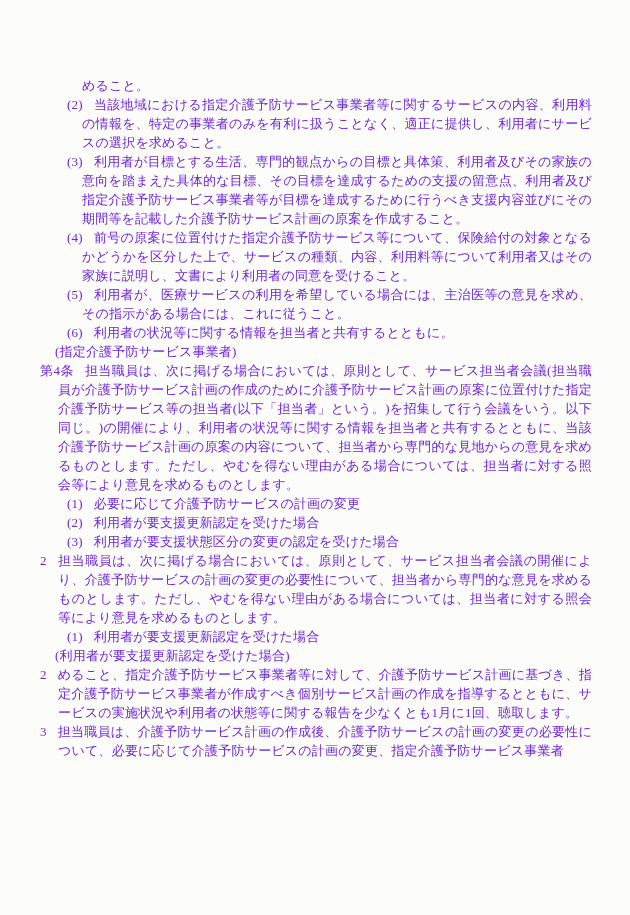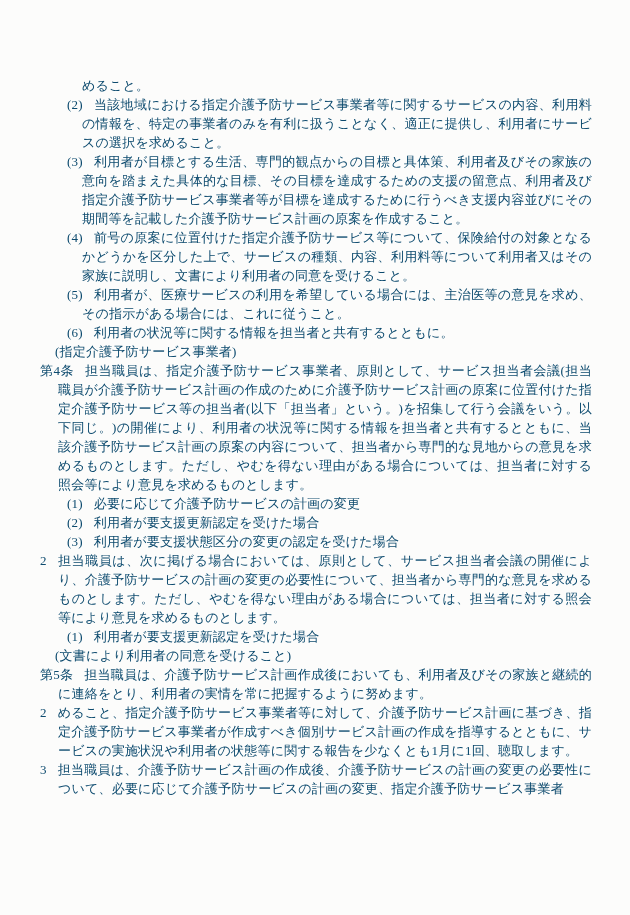--- a/index.html
+++ b/index.html
@@ -66,21 +66,21 @@
     text-indent: -18px;
   }
   .para .marker {
     margin-right: 11px;
   }
 </style>
 </head>
 <body>
 
 <div class="page" style="background: rgb(252, 252, 251);">
-  <div class="doc" style="color: #0c4a6e;">
+  <div class="doc" style="color: #6d28d9;">
 
     <div class="blk cont">めること。</div>
 
     <div class="blk item">
       <span class="marker">(2)</span><span class="txt">当該地域における指定介護予防サービス事業者等に関するサービスの内容、利用料の情報を、特定の事業者のみを有利に扱うことなく、適正に提供し、利用者にサービスの選択を求めること。</span>
     </div>
 
     <div class="blk item">
       <span class="marker">(3)</span><span class="txt">利用者が目標とする生活、専門的観点からの目標と具体策、利用者及びその家族の意向を踏まえた具体的な目標、その目標を達成するための支援の留意点、利用者及び指定介護予防サービス事業者等が目標を達成するために行うべき支援内容並びにその期間等を記載した介護予防サービス計画の原案を作成すること。</span>
     </div>
@@ -93,21 +93,21 @@
       <span class="marker">(5)</span><span class="txt">利用者が、医療サービスの利用を希望している場合には、主治医等の意見を求め、その指示がある場合には、これに従うこと。</span>
     </div>
 
     <div class="blk item">
       <span class="marker">(6)</span><span class="txt">利用者の状況等に関する情報を担当者と共有するとともに。</span>
     </div>
 
     <div class="blk heading">(指定介護予防サービス事業者)</div>
 
     <div class="blk article">
-      <span class="marker">第4条</span><span class="txt">担当職員は、指定介護予防サービス事業者、原則として、サービス担当者会議(担当職員が介護予防サービス計画の作成のために介護予防サービス計画の原案に位置付けた指定介護予防サービス等の担当者(以下「担当者」という。)を招集して行う会議をいう。以下同じ。)の開催により、利用者の状況等に関する情報を担当者と共有するとともに、当該介護予防サービス計画の原案の内容について、担当者から専門的な見地からの意見を求めるものとします。ただし、やむを得ない理由がある場合については、担当者に対する照会等により意見を求めるものとします。</span>
+      <span class="marker">第4条</span><span class="txt">担当職員は、次に掲げる場合においては、原則として、サービス担当者会議(担当職員が介護予防サービス計画の作成のために介護予防サービス計画の原案に位置付けた指定介護予防サービス等の担当者(以下「担当者」という。)を招集して行う会議をいう。以下同じ。)の開催により、利用者の状況等に関する情報を担当者と共有するとともに、当該介護予防サービス計画の原案の内容について、担当者から専門的な見地からの意見を求めるものとします。ただし、やむを得ない理由がある場合については、担当者に対する照会等により意見を求めるものとします。</span>
     </div>
 
     <div class="blk item">
       <span class="marker">(1)</span><span class="txt">必要に応じて介護予防サービスの計画の変更</span>
     </div>
 
     <div class="blk item">
       <span class="marker">(2)</span><span class="txt">利用者が要支援更新認定を受けた場合</span>
     </div>
 
@@ -117,25 +117,22 @@
 
     <div class="blk para">
       <span class="marker">2</span><span class="txt">担当職員は、次に掲げる場合においては、原則として、サービス担当者会議の開催により、介護予防サービスの計画の変更の必要性について、担当者から専門的な意見を求めるものとします。ただし、やむを得ない理由がある場合については、担当者に対する照会等により意見を求めるものとします。</span>
     </div>
 
     <div class="blk item">
       <span class="marker">(1)</span><span class="txt">利用者が要支援更新認定を受けた場合</span>
     </div>
 
 
-    <div class="blk heading">(文書により利用者の同意を受けること)</div>
+    <div class="blk heading">(利用者が要支援更新認定を受けた場合)</div>
 
-    <div class="blk article">
-      <span class="marker">第5条</span><span class="txt">担当職員は、介護予防サービス計画作成後においても、利用者及びその家族と継続的に連絡をとり、利用者の実情を常に把握するように努めます。</span>
-    </div>
 
     <div class="blk para">
       <span class="marker">2</span><span class="txt">めること、指定介護予防サービス事業者等に対して、介護予防サービス計画に基づき、指定介護予防サービス事業者が作成すべき個別サービス計画の作成を指導するとともに、サービスの実施状況や利用者の状態等に関する報告を少なくとも1月に1回、聴取します。</span>
     </div>
 
     <div class="blk para">
       <span class="marker">3</span><span class="txt">担当職員は、介護予防サービス計画の作成後、介護予防サービスの計画の変更の必要性について、必要に応じて介護予防サービスの計画の変更、指定介護予防サービス事業者</span>
     </div>
 
   </div>

